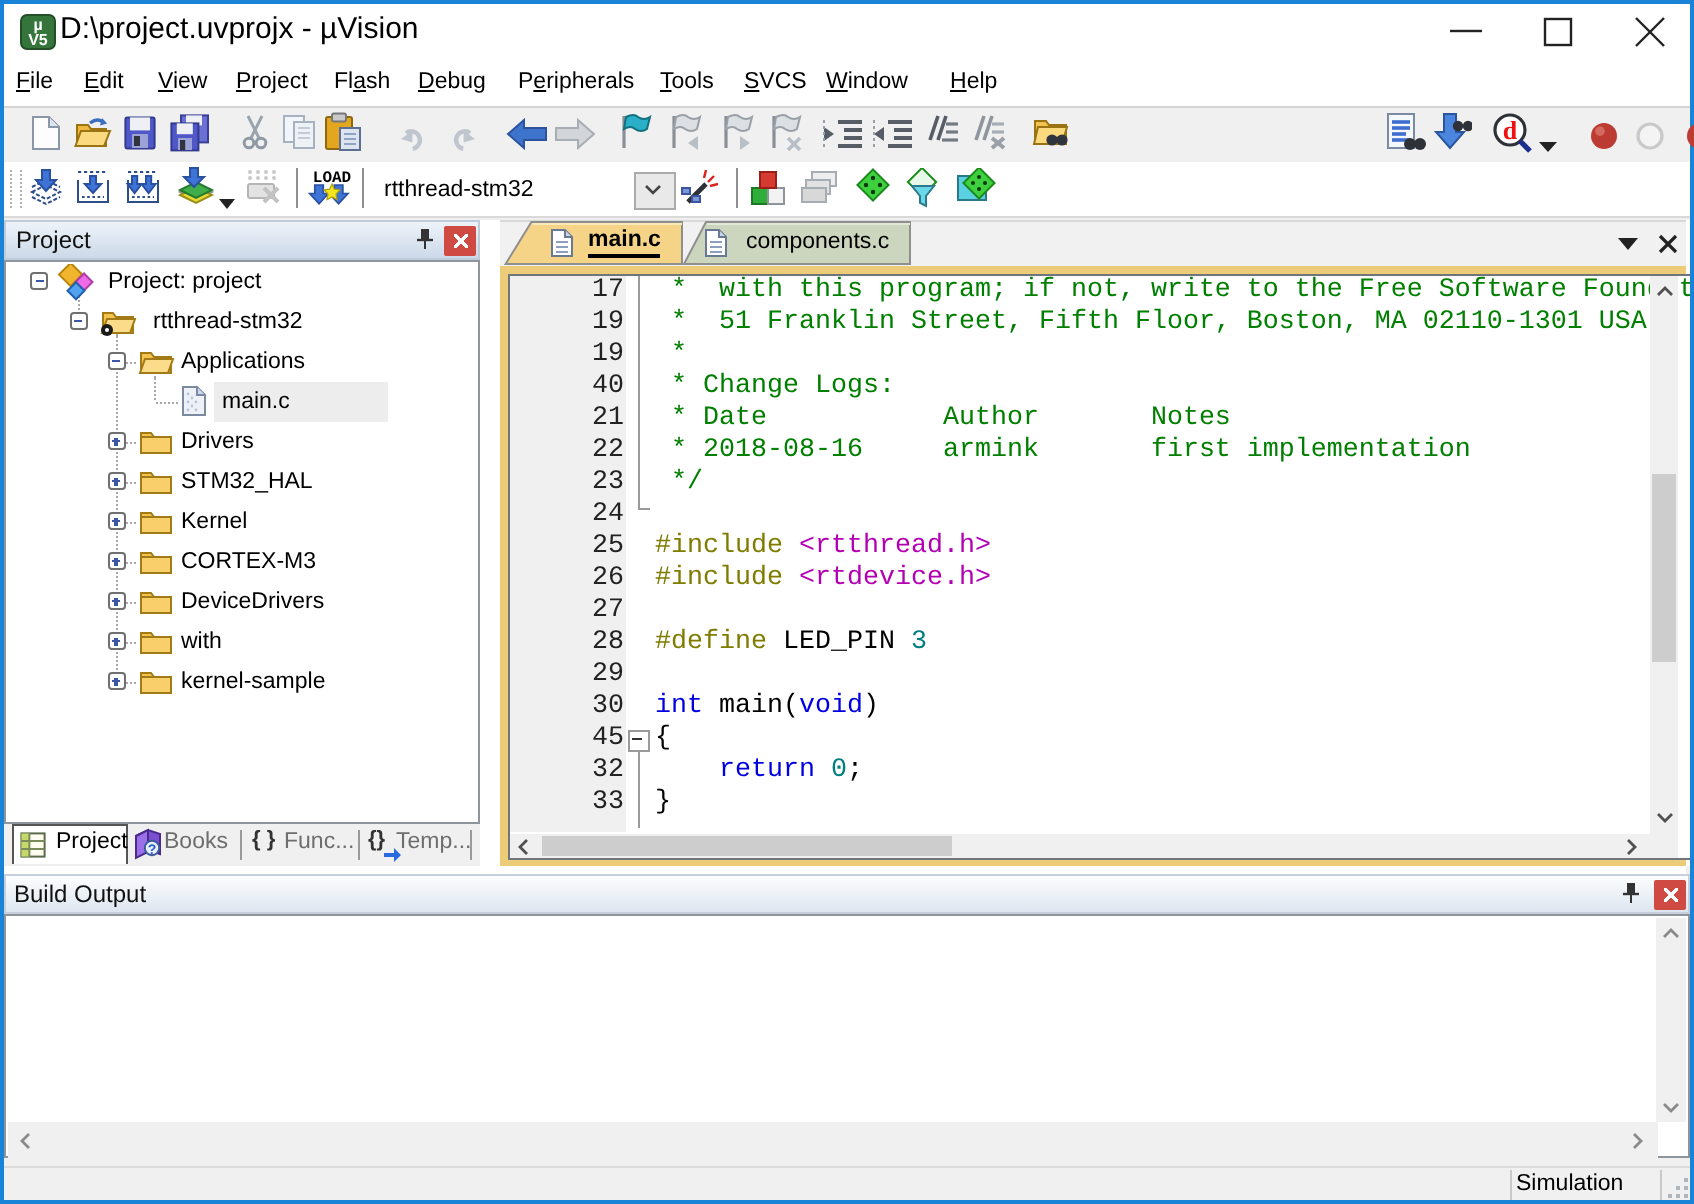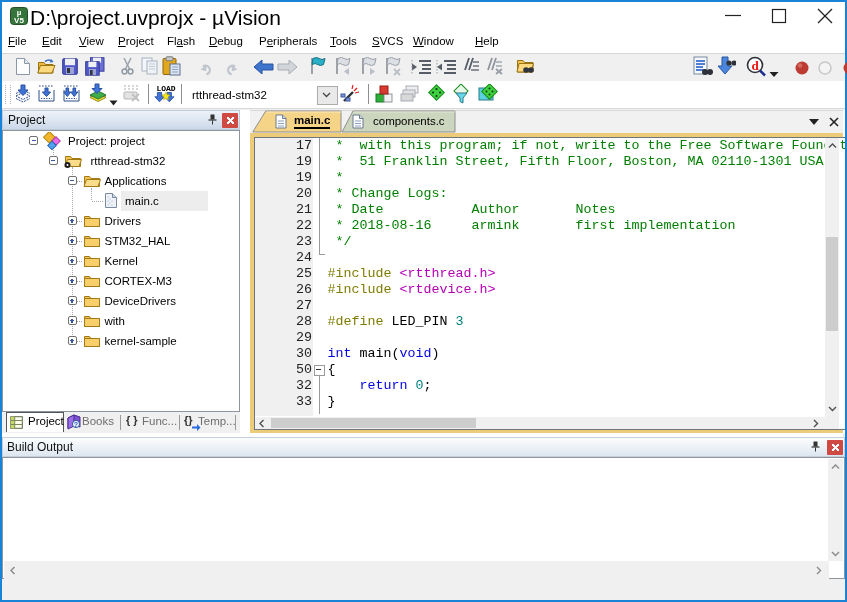--- a/index.html
+++ b/index.html
@@ -60,21 +60,21 @@
 </head>
 <body>
 <div id="root">
 
   <div id="tbar" class="abs"></div>
   <svg class="abs" style="left:10px;top:7px" width="18" height="18" viewBox="0 0 18 18">
     <rect x="0.5" y="0.5" width="17" height="17" rx="3" fill="#35753b" stroke="#234f27"></rect>
     <text x="9" y="8" font-size="8" fill="#fff" text-anchor="middle" font-family="Liberation Sans" font-weight="bold">µ</text>
     <text x="9" y="15.5" font-size="8" fill="#fff" text-anchor="middle" font-family="Liberation Sans" font-weight="bold">V5</text>
   </svg>
-  <div class="abs" style="left:30px;top:6px;font-size:21px;color:#000;">D:\project.uvprojx - µVision</div>
+  <div class="abs" style="left:30px;top:6px;font-size:15px;color:#000;">D:\project.uvprojx - µVision</div>
   <svg class="abs" style="left:718px;top:2px" width="120" height="28" viewBox="0 0 120 28">
     <line x1="7" y1="13.5" x2="23" y2="13.5" stroke="#222" stroke-width="1.2"></line>
     <rect x="54.5" y="7.5" width="13" height="13" fill="none" stroke="#222" stroke-width="1.2"></rect>
     <line x1="100" y1="7" x2="114" y2="21" stroke="#222" stroke-width="1.2"></line>
     <line x1="114" y1="7" x2="100" y2="21" stroke="#222" stroke-width="1.2"></line>
   </svg>
 
   <div id="menubar" class="abs"></div>
   <span class="menu" style="left:8px"><u>F</u>ile</span>
   <span class="menu" style="left:42px"><u>E</u>dit</span>
@@ -108,21 +108,21 @@
   <div id="pph" class="abs"></div>
   <div class="abs" style="left:8px;top:113px;font-size:12px;color:#111;">Project</div>
   <svg class="abs" style="left:208px;top:114px" width="9" height="11" viewBox="0 0 9 11">
     <rect x="2.5" y="0.5" width="4" height="5" fill="#333"></rect>
       <line x1="0.5" y1="6" x2="8.5" y2="6" stroke="#333" stroke-width="1.2"></line>
       <line x1="4.5" y1="6.5" x2="4.5" y2="10.5" stroke="#333" stroke-width="1"></line>
   </svg>
   <div class="redx" style="left:222px;top:113px"></div>
   <div id="ppc" class="abs"></div>
 
-  <div id="tree" class="abs" style="left:20px;top:131px;width:188px;height:280px;overflow:hidden;">
+  <div id="tree" class="abs" style="left:6px;top:131px;width:188px;height:280px;overflow:hidden;">
       <div class="dotv" style="left:33px;top:17px;height:11px"></div>
       <div class="dotv" style="left:52px;top:36px;height:170px"></div>
       <div class="dotv" style="left:71px;top:57px;height:12px"></div>
       <div class="doth" style="left:72px;top:70px;width:11px"></div>
       <div class="doth" style="left:57px;top:50px;width:5px"></div>
       <div class="doth" style="left:57px;top:90px;width:5px"></div>
       <div class="doth" style="left:57px;top:110px;width:5px"></div>
       <div class="doth" style="left:57px;top:130px;width:5px"></div>
       <div class="doth" style="left:57px;top:150px;width:5px"></div>
       <div class="doth" style="left:57px;top:170px;width:5px"></div>
@@ -300,32 +300,32 @@
     <svg class="abs" style="left:578px;top:6px" width="12" height="12">
         <line x1="2" y1="2" x2="10" y2="10" stroke="#222" stroke-width="1.6"></line>
         <line x1="10" y1="2" x2="2" y2="10" stroke="#222" stroke-width="1.6"></line>
       </svg>
     <div id="codebox">
       <div id="gutter"></div>
       <div id="lines">
           <div class="ln" style="top:0px">17</div>
           <div class="ln" style="top:16px">19</div>
           <div class="ln" style="top:32px">19</div>
-          <div class="ln" style="top:48px">20</div>
+          <div class="ln" style="top:48px">40</div>
           <div class="ln" style="top:64px">21</div>
           <div class="ln" style="top:80px">22</div>
           <div class="ln" style="top:96px">23</div>
           <div class="ln" style="top:112px">24</div>
           <div class="ln" style="top:128px">25</div>
           <div class="ln" style="top:144px">26</div>
           <div class="ln" style="top:160px">27</div>
           <div class="ln" style="top:176px">28</div>
           <div class="ln" style="top:192px">29</div>
           <div class="ln" style="top:208px">30</div>
-          <div class="ln" style="top:224px">50</div>
+          <div class="ln" style="top:224px">45</div>
           <div class="ln" style="top:240px">32</div>
           <div class="ln" style="top:256px">33</div>
         </div>
       <div id="code">
           <div class="cl" style="top:0px"><span class="cmt"> *  with this program; if not, write to the Free Software Foundation, Inc.,</span></div>
           <div class="cl" style="top:16px"><span class="cmt"> *  51 Franklin Street, Fifth Floor, Boston, MA 02110-1301 USA</span></div>
           <div class="cl" style="top:32px"><span class="cmt"> *</span></div>
           <div class="cl" style="top:48px"><span class="cmt"> * Change Logs:</span></div>
           <div class="cl" style="top:64px"><span class="cmt"> * Date           Author       Notes</span></div>
           <div class="cl" style="top:80px"><span class="cmt"> * 2018-08-16     armink       first implementation</span></div>
@@ -391,20 +391,35 @@
     <div class="sbv" style="position:absolute;left:1px;top:103px;width:825px;height:18px;">
       <svg class="abs" style="left:6px;top:5px" width="6" height="9">
           <polyline points="4.5,1 1,4.5 4.5,8" fill="none" stroke="#8a8a8a" stroke-width="1.4"></polyline>
         </svg>
       <svg class="abs" style="left:812px;top:5px" width="6" height="9">
           <polyline points="1,1 4.5,4.5 1,8" fill="none" stroke="#8a8a8a" stroke-width="1.4"></polyline>
         </svg>
     </div>
   </div>
 
+  <div id="sbar" class="abs">
+    <div class="abs" style="left:753px;top:1px;width:1px;height:16px;background:#c9c9c9;"></div>
+    <div class="abs" style="left:756px;top:2px;font-size:11.5px;color:#000;">Simulation</div>
+    <div class="abs" style="left:828px;top:1px;width:1px;height:16px;background:#c9c9c9;"></div>
+    <svg class="abs" style="left:832px;top:5px" width="11" height="11">
+        <g fill="#b0b5ba">
+          <rect x="8" y="0" width="2" height="2"></rect>
+          <rect x="8" y="4" width="2" height="2"></rect>
+          <rect x="8" y="8" width="2" height="2"></rect>
+          <rect x="4" y="4" width="2" height="2"></rect>
+          <rect x="4" y="8" width="2" height="2"></rect>
+          <rect x="0" y="8" width="2" height="2"></rect>
+        </g>
+      </svg>
+  </div>
 
   <div class="abs bt"></div>
     <div class="abs bl"></div>
     <div class="abs br"></div>
     <div class="abs bb"></div>
 <div class="abs" style="left: 15px; top: 57px;"><svg width="16" height="19" viewBox="0 0 16 19">
         <path d="M1.5 1.5 h8 l5 5 v11 h-13 z" fill="#fdfdfe" stroke="#8a97a8"></path>
         <path d="M9.5 1.5 v5 h5" fill="#dde5ef" stroke="#8a97a8"></path>
       </svg></div>
     <div class="abs" style="left: 37px; top: 58px;"><svg width="19" height="17" viewBox="0 0 19 17">

